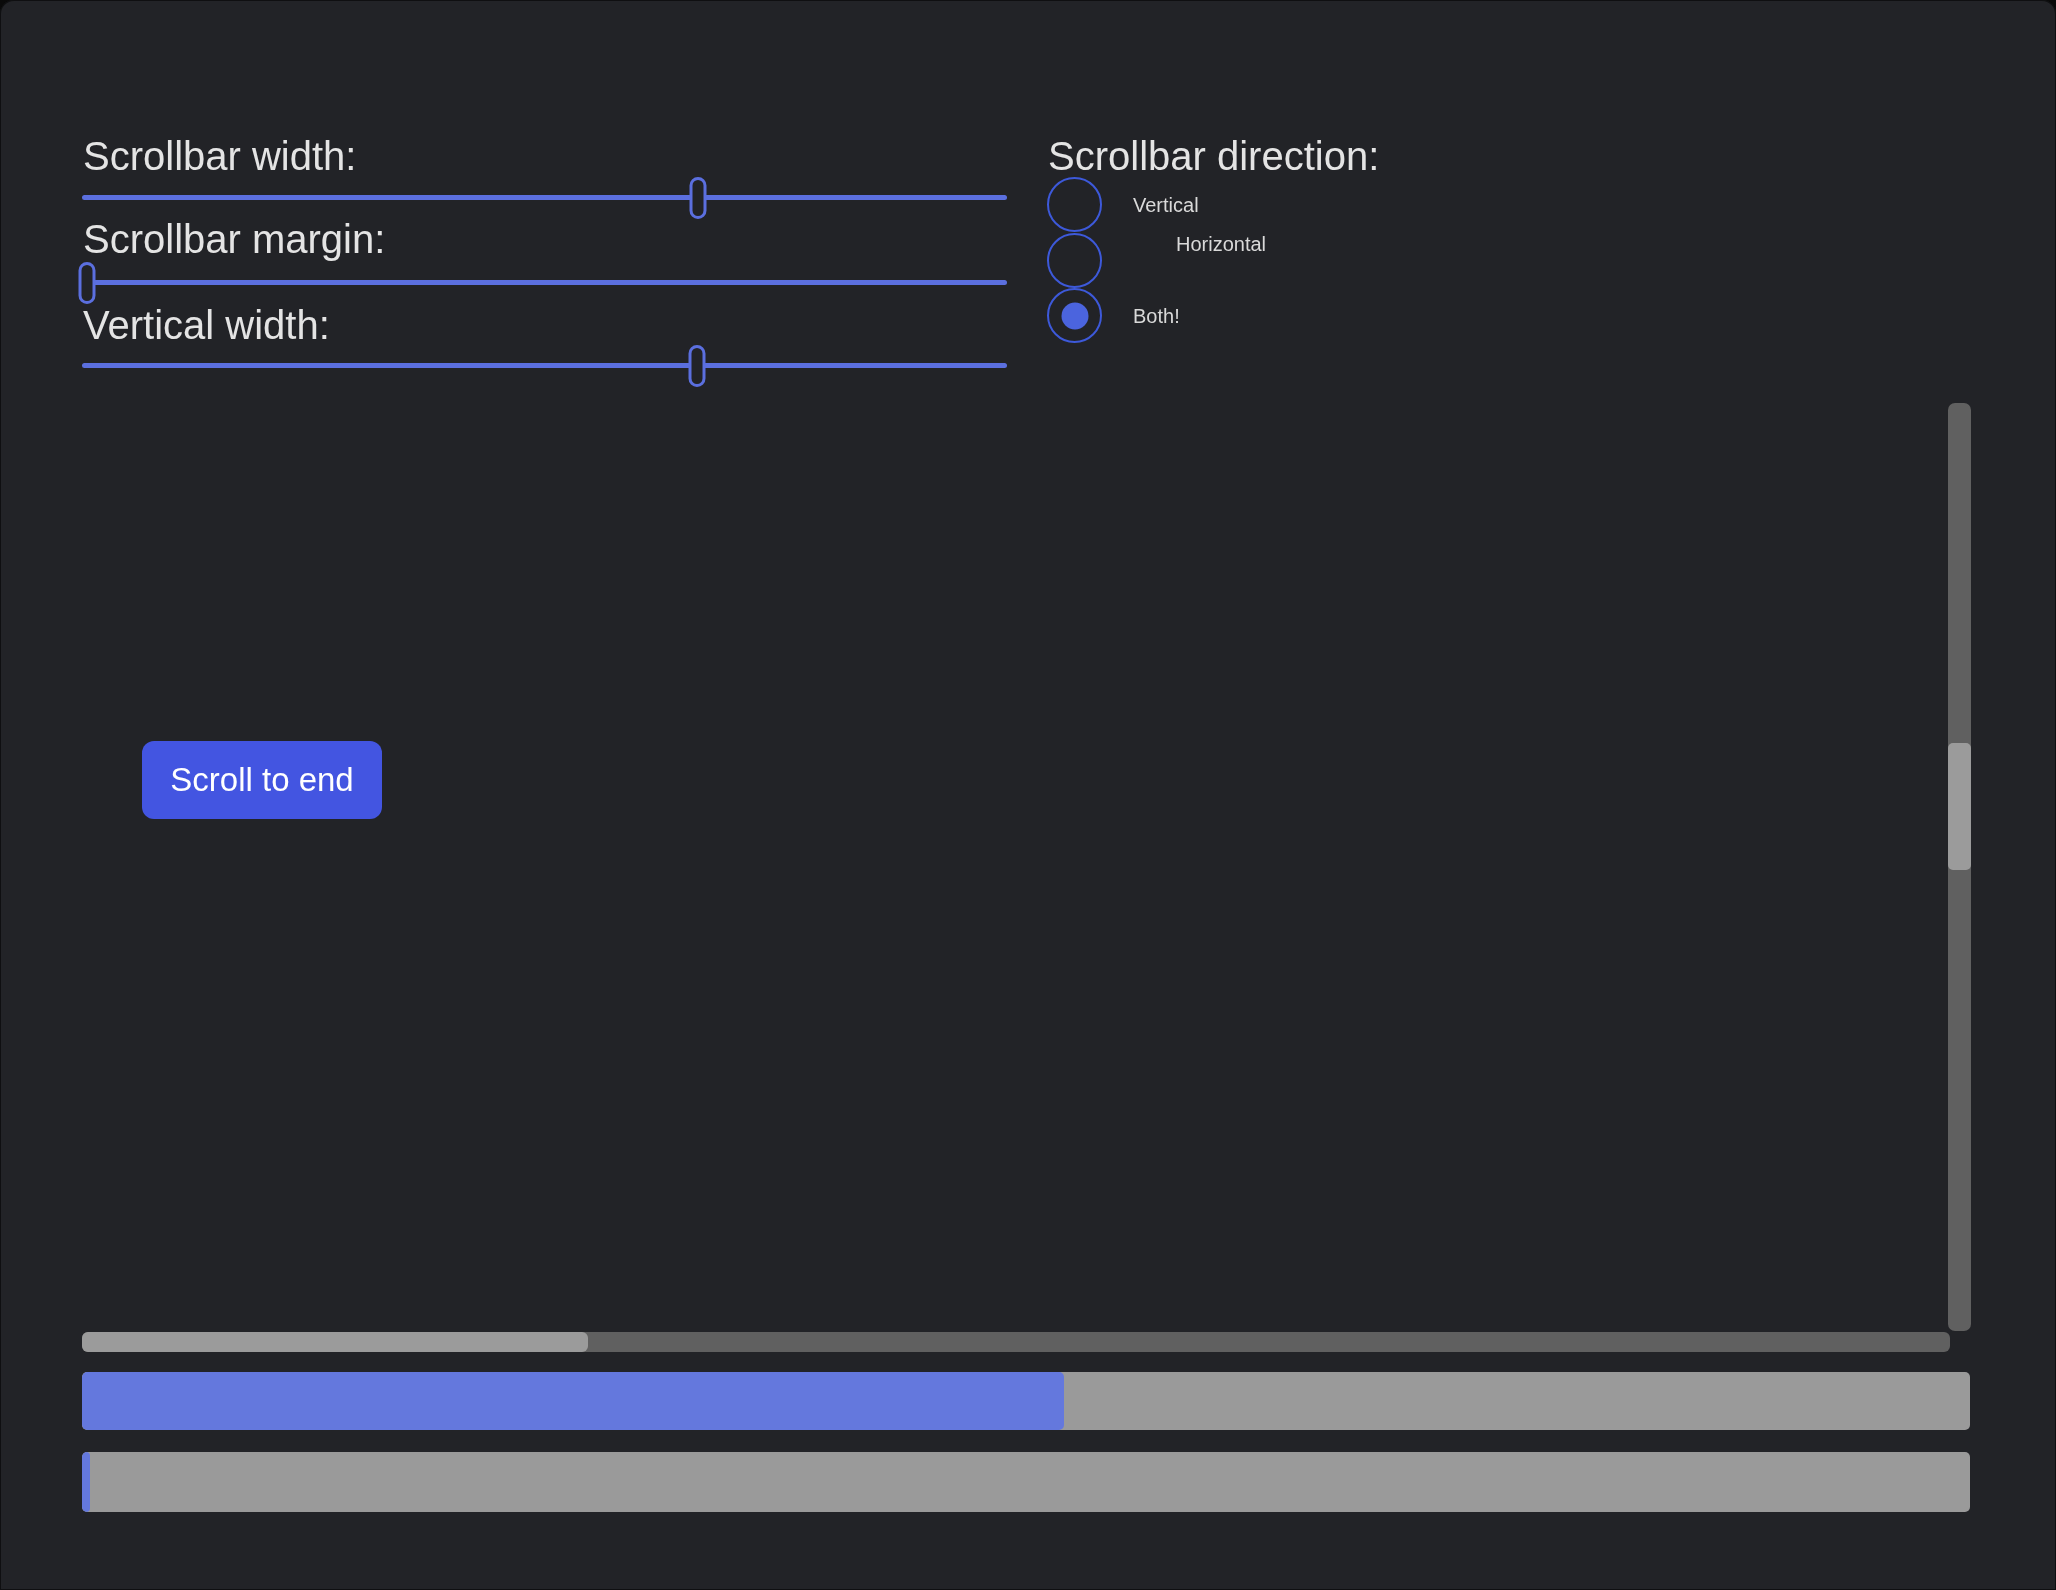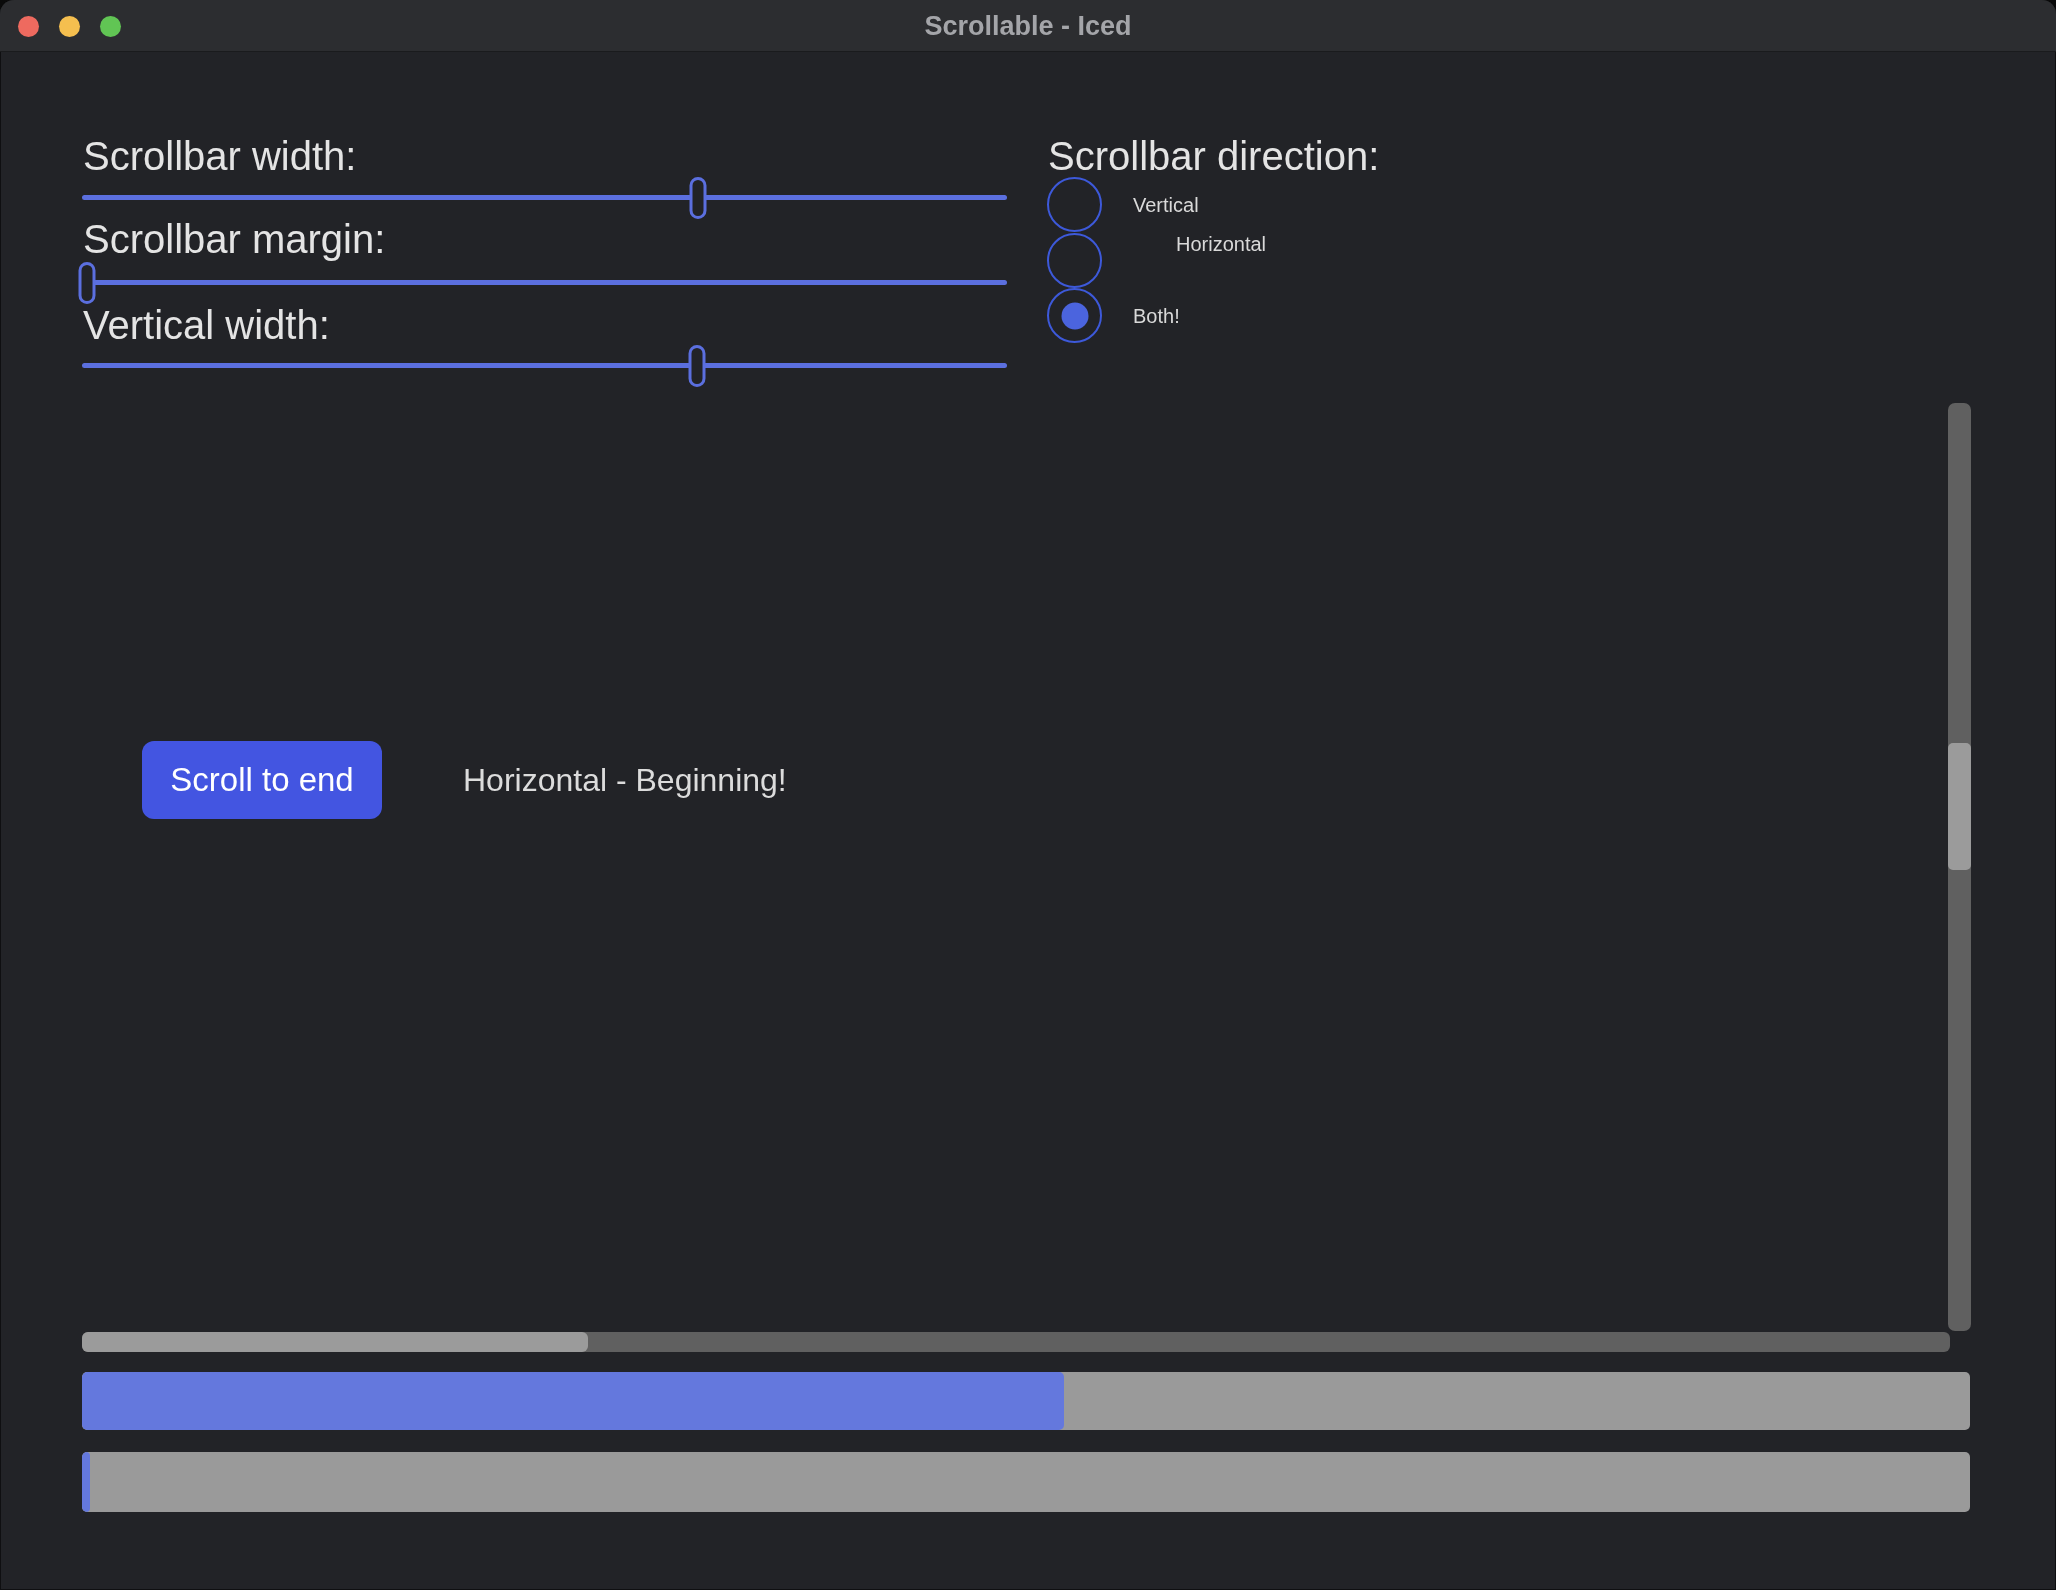--- a/index.html
+++ b/index.html
@@ -105,26 +105,20 @@
     position: absolute; left: 0; top: 0; height: 100%;
     width: var(--p, 0%);
     background: var(--progress_fill); border-radius: 5px;
   }
 </style>
 </head>
 <body>
 
 <div class="window">
 
-  <div class="titlebar">
-    <div class="traffic red"></div>
-    <div class="traffic yellow"></div>
-    <div class="traffic green"></div>
-    <div class="titlebar-title">Scrollable - Iced</div>
-  </div>
 
   <div class="ctl-label" style="left:83px; top:138px;">Scrollbar width:</div>
   <div class="slider" style="top:176.5px;">
     <div class="rail"></div>
     <div class="handle" style="--p: 66.6%;"></div>
   </div>
 
   <div class="ctl-label" style="left:83px; top:221px;">Scrollbar margin:</div>
   <div class="slider" style="top:261.5px;">
     <div class="rail"></div>
@@ -148,21 +142,20 @@
     
   </div>
   <div class="radio-label" style="top:226px;margin-left:43px;">Horizontal</div>
 
   <div class="radio-circle selected" style="top:288px;">
     <div class="dot"></div>
   </div>
   <div class="radio-label" style="top:297.5px;">Both!</div>
 
   <button class="scroll-btn">Scroll to end</button>
-  <div class="status-text">Horizontal - Beginning!</div>
 
   <div class="v-scrollbar">
     <div class="scroller" style="--p: 36.6%; --s: 13.7%;"></div>
   </div>
   <div class="h-scrollbar">
     <div class="scroller" style="--p: 0%; --s: 27.1%;"></div>
   </div>
 
   <div class="progress p1">
     <div class="fill" style="--p: 52%;"></div>

